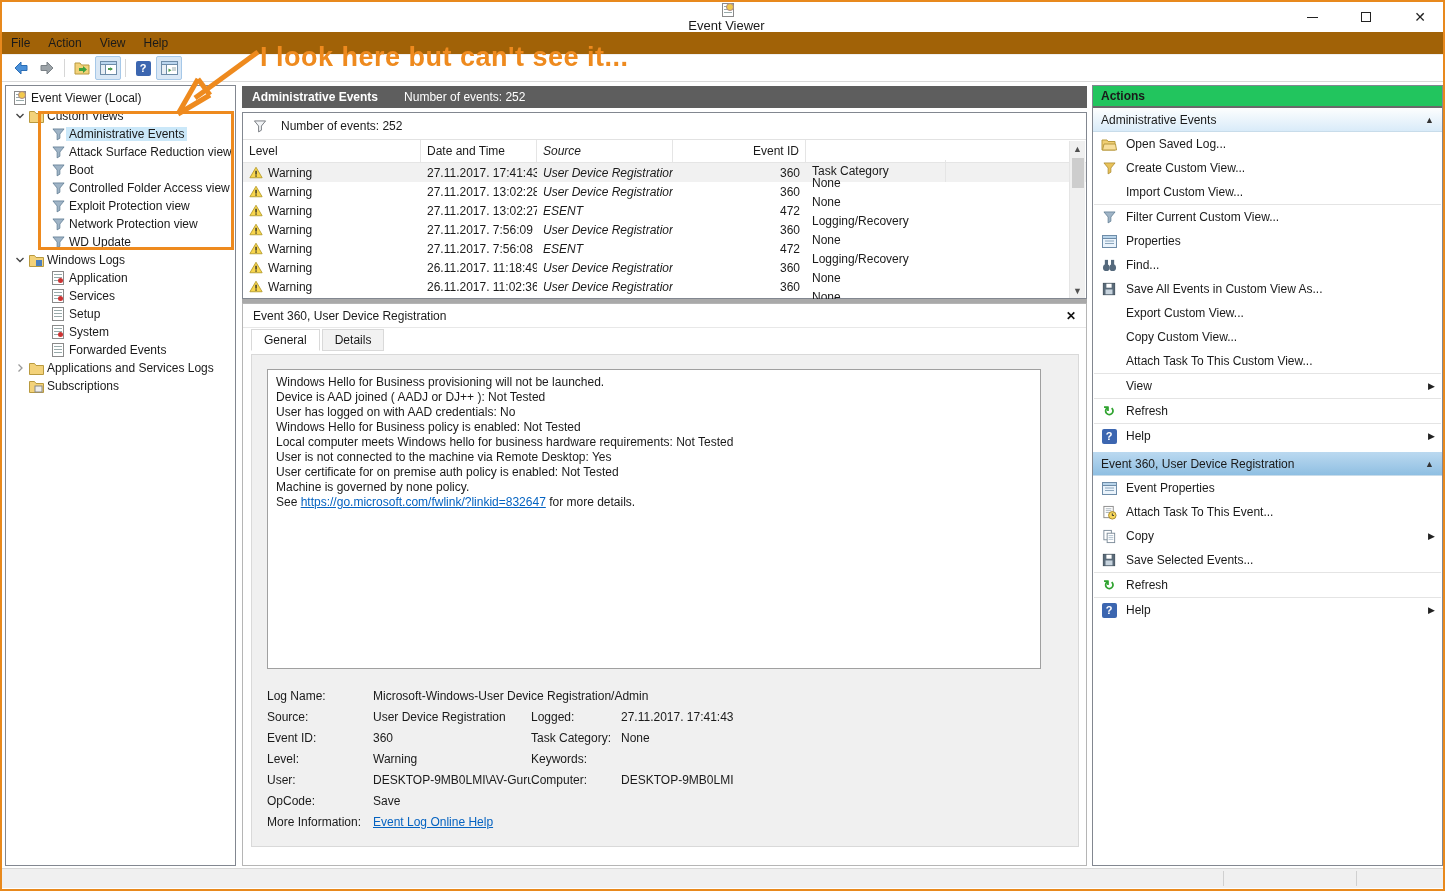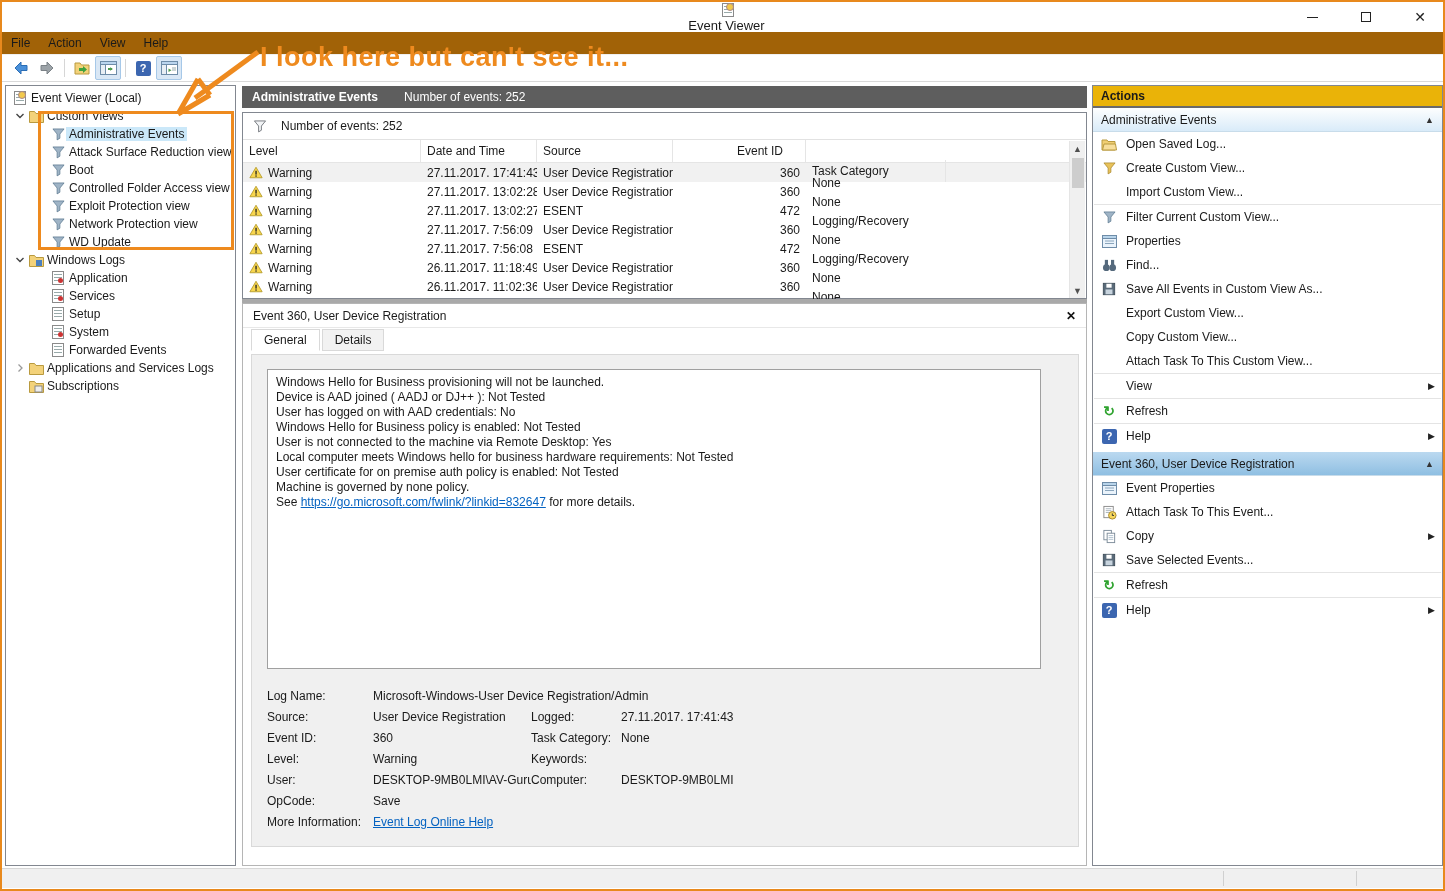--- a/index.html
+++ b/index.html
@@ -45,21 +45,21 @@
   .helpbox { width:15px; height:15px; background:#3C66B0; color:#fff; font-weight:bold; font-size:11px; display:flex; align-items:center; justify-content:center; border-radius:2px; }
   .refresh-g { font-size:14px; font-weight:bold; color:#2FA32F; line-height:1; }
 
   
   #list-header { position:absolute; left:0; top:1px; width:845px; height:22px; background:#5E5E5E; color:#fff; display:flex; align-items:center; padding-left:10px; }
   #list-header .t { font-weight:bold; } #list-header .s { margin-left:26px; }
   #list-box { position:absolute; left:0; top:27px; width:845px; height:187px; background:#fff; border:1px solid #828790; }
   #filter-row { height:27px; display:flex; align-items:center; padding-left:10px; border-bottom:1px solid #E2E2E2; gap:14px; }
   #col-header { display:flex; height:23px; border-bottom:1px solid #E5E5E5; }
   .colcell { border-right:1px solid #E5E5E5; height:100%; display:flex; align-items:center; padding-left:6px; }
-  .c-level{width:178px;} .c-date{width:116px;} .c-src{width:136px;} .c-eid{width:133px; justify-content:flex-end; padding-right:22px;} .c-task{width:140px;margin-top:20px;} .c-fill{flex:1; border-right:none;}
+  .c-level{width:178px;} .c-date{width:116px;} .c-src{width:136px;font-style:italic;} .c-eid{width:133px; justify-content:flex-end; padding-right:6px;} .c-task{width:140px;margin-top:20px;} .c-fill{flex:1; border-right:none;}
   .lrow { display:flex; height:19px; align-items:center; }
   .lrow .cell { padding-left:6px; overflow:hidden; white-space:nowrap; }
   .lrow .c-eid { justify-content:flex-end; display:flex; padding-right:6px; border-right:none; }
   .lrow .c-level { display:flex; gap:5px; align-items:center; }
   .row-sel { background:#F1F1F1; }
   #vscroll { position:absolute; right:1px; top:28px; width:16px; height:157px; background:#F0F0F0; border-left:1px solid #E5E5E5; }
   #vscroll .arr { height:15px; display:flex; align-items:center; justify-content:center; color:#505050; font-size:9px; }
   #vscroll .thumb { position:absolute; left:2px; top:17px; width:12px; height:30px; background:#CDCDCD; }
   #vscroll .arr.dn { position:absolute; bottom:0; width:100%; }
 
@@ -73,21 +73,21 @@
   .tab.active { background:#fff; border-bottom:1px solid #fff; z-index:2; font-size:12px; }
   #tabpage { position:absolute; left:8px; right:7px; top:50px; bottom:18px; background:#F0F0F0; border:1px solid #D9D9D9; }
   #desc-box { position:absolute; left:15px; top:14px; width:774px; height:300px; background:#fff; border:1px solid #A0A0A0; padding:5px 8px; line-height:15px; overflow:hidden; }
   #desc-box a, .bluelink { color:#0563C1; text-decoration:underline; }
   #fields { position:absolute; left:15px; top:330px; width:800px; }
   .frow { display:flex; height:21px; align-items:center; }
   .fl1 { width:106px; } .fv1 { width:158px; overflow:hidden; white-space:nowrap; }
   .fl2 { width:90px; } .fv2 { flex:1; overflow:hidden; white-space:nowrap; }
 
   
-  #actions-title { height:22px; display:flex; align-items:center; padding-left:8px; font-weight:bold; border-bottom:2px solid #6A6A6A; background:#eab308; }
+  #actions-title { height:22px; display:flex; align-items:center; padding-left:8px; font-weight:bold; border-bottom:2px solid #6A6A6A; background:#22c55e; }
   .sect-hdr { height:24px; display:flex; align-items:center; padding:0 8px; border-bottom:1px solid #C8DCEA; }
   .sect-hdr .caret { margin-left:auto; font-size:9px; color:#333; }
   .sect1 { background:linear-gradient(#FDFEFE, #D9EBF9); }
   .sect2 { background:linear-gradient(#BBD9F0, #8FBFE2); }
   .act-item { height:24px; display:flex; align-items:center; gap:9px; padding-left:8px; position:relative; }
   .act-item .sub { position:absolute; right:7px; font-size:9px; color:#222; }
   .act-sep { height:1px; background:#E4E4E4; margin:0 1px; }
   .no-icon { width:16px; flex:0 0 16px; }
 
   
@@ -457,22 +457,22 @@
       <div id="tabs">
         <span class="tab active">General</span>
         <span class="tab">Details</span>
       </div>
       <div id="tabpage">
         <div id="desc-box">
           <div>Windows Hello for Business provisioning will not be launched.</div>
           <div>Device is AAD joined ( AADJ or DJ++ ): Not Tested</div>
           <div>User has logged on with AAD credentials: No</div>
           <div>Windows Hello for Business policy is enabled: Not Tested</div>
+          <div>Local computer meets Windows hello for business hardware requirements: Not Tested</div>
           <div>User is not connected to the machine via Remote Desktop: Yes</div>
-          <div>Local computer meets Windows hello for business hardware requirements: Not Tested</div>
           <div>User certificate for on premise auth policy is enabled: Not Tested</div>
           <div>Machine is governed by none policy.</div>
           <div><span>See </span><a href="#" class="bluelink">https://go.microsoft.com/fwlink/?linkid=832647</a><span> for more details.</span></div>
         </div>
         <div id="fields">
           <div class="frow">
             <span class="fl1">Log Name:</span>
             <span class="fv2">Microsoft-Windows-User Device Registration/Admin</span>
           </div>
           <div class="frow">

